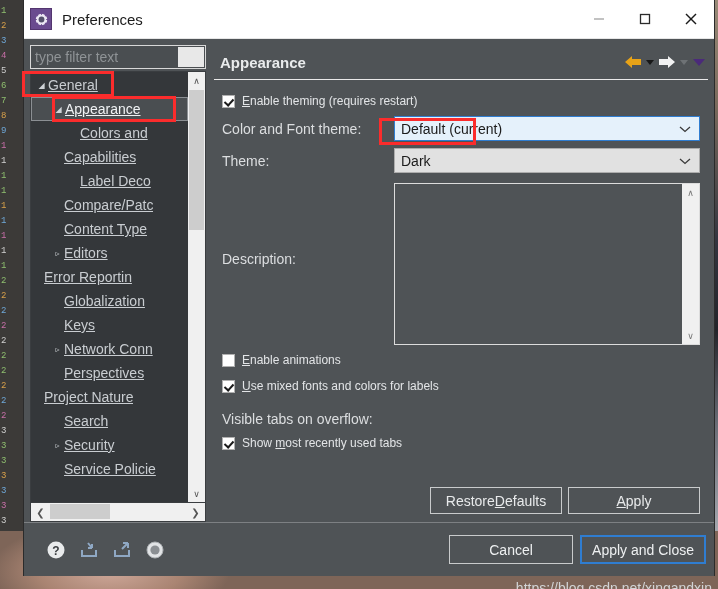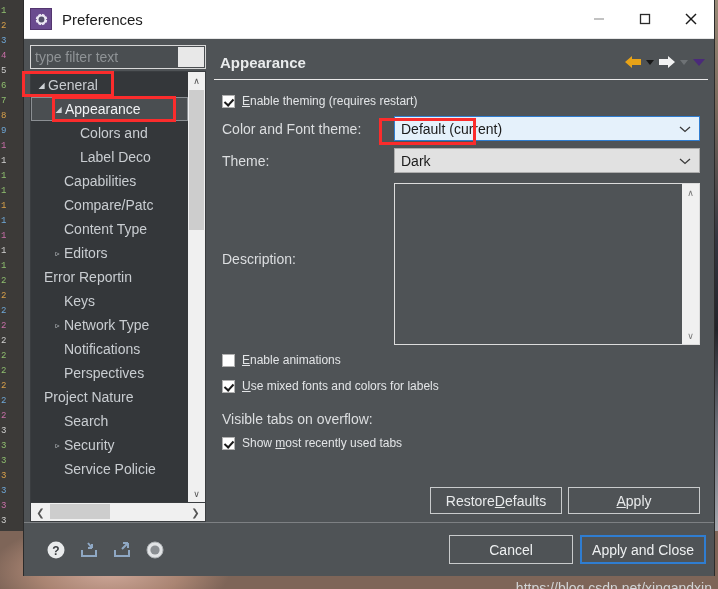--- a/index.html
+++ b/index.html
@@ -101,21 +101,21 @@
     box-sizing:border-box;
   }
   .trow.sel{
     background:#4a4e51;border:1px solid #8b8f93;
     color:#f0f2f4;
   }
   .twist{
     width:13px;flex:none;display:flex;align-items:center;justify-content:center;
     color:#cfd3d7;font-size:8px;
   }
-  .tlabel{overflow:hidden;}
+  .tlabel{overflow:hidden;text-decoration:underline;}
   .vscroll{
     width:17px;flex:none;background:#f0f0f0;
     display:flex;flex-direction:column;align-items:center;
     justify-content:space-between;
   }
   .vscroll .arrow{height:17px;display:flex;align-items:center;justify-content:center;color:#555;font-size:9px;}
   .vthumb{position:absolute;right:1px;top:18px;width:15px;height:140px;background:#cdcdcd;}
   .hscroll{
     height:19px;background:#f0f0f0;display:flex;align-items:center;
     justify-content:space-between;margin-top:0;border:1px solid #3a3d40;
@@ -315,55 +315,55 @@
               <span class="tlabel">General</span>
             </div>
             <div class="trow sel" style="padding-left: 20px;">
               <span class="twist">◢</span>
               <span class="tlabel">Appearance</span>
             </div>
             <div class="trow" style="padding-left: 36px;">
               <span class="twist"></span>
               <span class="tlabel">Colors and</span>
             </div>
+            <div class="trow" style="padding-left: 20px;">
+              <span class="twist"></span>
+              <span class="tlabel">Capabilities</span>
+            </div>
             <div class="trow" style="padding-left: 36px;">
               <span class="twist"></span>
               <span class="tlabel">Label Deco</span>
-            </div>
-            <div class="trow" style="padding-left: 20px;">
-              <span class="twist"></span>
-              <span class="tlabel">Capabilities</span>
             </div>
             <div class="trow" style="padding-left: 20px;">
               <span class="twist"></span>
               <span class="tlabel">Compare/Patc</span>
             </div>
             <div class="trow" style="padding-left: 20px;">
               <span class="twist"></span>
               <span class="tlabel">Content Type</span>
             </div>
             <div class="trow" style="padding-left: 20px;">
               <span class="twist">▹</span>
               <span class="tlabel">Editors</span>
             </div>
             <div class="trow" style="">
               <span class="twist"></span>
               <span class="tlabel">Error Reportin</span>
             </div>
             <div class="trow" style="padding-left: 20px;">
               <span class="twist"></span>
+              <span class="tlabel">Globalization</span>
+            </div>
+            <div class="trow" style="padding-left: 20px;">
+              <span class="twist"></span>
               <span class="tlabel">Keys</span>
             </div>
             <div class="trow" style="padding-left: 20px;">
               <span class="twist">▹</span>
-              <span class="tlabel">Network Type</span>
-            </div>
-            <div class="trow" style="padding-left: 20px;">
-              <span class="twist"></span>
-              <span class="tlabel">Notifications</span>
+              <span class="tlabel">Network Conn</span>
             </div>
             <div class="trow" style="padding-left: 20px;">
               <span class="twist"></span>
               <span class="tlabel">Perspectives</span>
             </div>
             <div class="trow" style="">
               <span class="twist"></span>
               <span class="tlabel">Project Nature</span>
             </div>
             <div class="trow" style="padding-left: 20px;">

